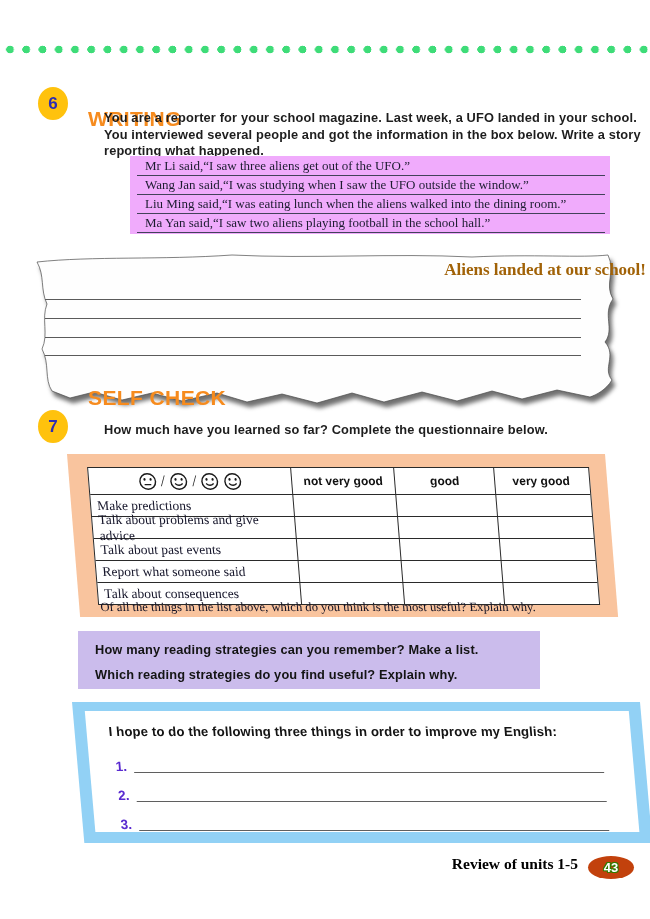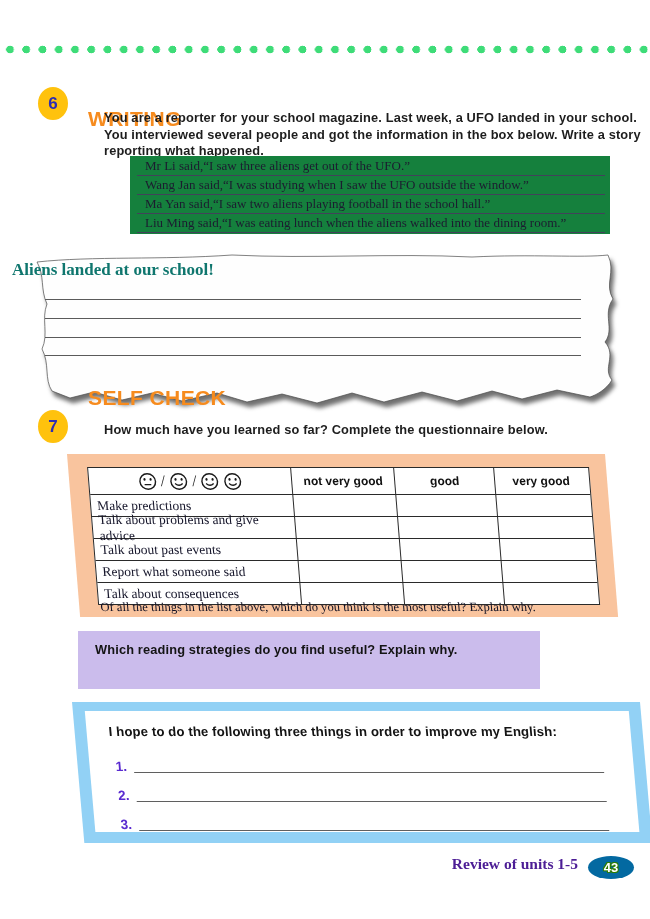--- a/index.html
+++ b/index.html
@@ -19,31 +19,31 @@
   .badge7{left:38px;top:410px;}
   .sec-heading{position:absolute;left:88px;font-size:21px;font-weight:bold;color:#f68b1e;letter-spacing:.4px;}
   .h-writing{top:86px;margin-top:21px;}
   .h-selfcheck{top:386px;}
   .instructions{position:absolute;left:88px;font-size:12.8px;font-weight:bold;color:#1d1d1d;
                 line-height:16.5px;letter-spacing:.15px;margin-left:16px;}
   .instr-writing{top:110px;width:540px;}
   .instr-selfcheck{top:422px;width:545px;}
 
   
-  .quote-box{position:absolute;left:130px;top:156px;width:480px;height:77px;background:#15803d;
+  .quote-box{position:absolute;left:130px;top:156px;width:480px;height:77px;background:#f0abfc;
              padding:1px 0 0 0;}
   .quote-line{height:18px;line-height:18px;margin:0 5px 0 7px;border-bottom:1px solid #42425a;
               font-family:"Liberation Serif",serif;font-size:13px;color:#1c1c30;
               padding-left:8px;white-space:nowrap;overflow:hidden;}
 
   
   .paper-wrap{position:absolute;left:12px;top:244px;width:634px;height:172px;}
   .paper-wrap svg{position:absolute;left:0;top:0;filter:drop-shadow(3px 5px 2px rgba(25,25,25,.62));}
-  .paper-title{position:absolute;left:0;top:16px;width:100%;text-align:left;
-               font-family:"Liberation Serif",serif;font-weight:bold;font-size:17px;color:#0f766e;}
+  .paper-title{position:absolute;left:0;top:16px;width:100%;text-align:right;
+               font-family:"Liberation Serif",serif;font-weight:bold;font-size:17px;color:#a16207;}
   .paper-line{position:absolute;left:33px;width:536px;border-top:1px solid #5a5a5a;height:0;}
 
   
   .orange-box{position:absolute;left:67px;top:454px;width:538px;height:163px;background:#f9c49e;
               transform:skewX(4.6deg);transform-origin:top left;}
   .sc-table{position:absolute;left:19px;top:13px;width:500px;background:#fff;border:1px solid #2a2a2a;}
   .sc-row{display:flex;border-top:1px solid #2a2a2a;}
   .sc-row.header{border-top:none;height:26px;}
   .sc-row.body{height:21px;}
   .cell{box-sizing:border-box;display:flex;align-items:center;}
@@ -70,44 +70,44 @@
             transform:skewX(5deg);transform-origin:top left;}
   .blue-inner{position:absolute;left:12px;right:12px;top:9px;bottom:11px;background:#fff;}
   .improve-title{position:absolute;left:22px;top:13px;width:525px;
                  font-size:13.2px;font-weight:bold;color:#141414;letter-spacing:.1px;}
   .imp-row{position:absolute;left:26px;right:30px;height:17px;display:flex;align-items:flex-end;}
   .imp-num{color:#5a2bd0;font-weight:bold;font-size:13.5px;margin-right:7px;line-height:13px;}
   .imp-line{flex:1;border-bottom:1.5px solid #5f5f5f;height:13px;}
 
   
   .footer-label{position:absolute;right:72px;top:855px;font-family:"Liberation Serif",serif;
-                font-weight:bold;font-size:15.5px;color:#4c1d95;}
+                font-weight:bold;font-size:15.5px;color:#000000;}
   .page-badge{position:absolute;left:588px;top:856px;width:46px;height:23px;border-radius:50%;
-              background:#0369a1;display:flex;align-items:center;justify-content:center;
+              background:#c2410c;display:flex;align-items:center;justify-content:center;
               color:#ffffff;font-weight:bold;font-size:13px;
               text-shadow:1px 1px 0 #2f7d00,-1px 1px 0 #2f7d00,1px -1px 0 #2f7d00,-1px -1px 0 #2f7d00;}
 </style>
 </head>
 <body>
 
 <div class="page">
 
   <div class="dots"></div>
 
   <div class="badge badge6">
     <span>6</span>
   </div>
   <div class="sec-heading h-writing">WRITING</div>
   <div class="instructions instr-writing">You are a reporter for your school magazine. Last week, a UFO landed in your school. You interviewed several people and got the information in the box below. Write a story reporting what happened.</div>
 
   <div class="quote-box">
     <div class="quote-line">Mr Li said,“I saw three aliens get out of the UFO.”</div>
     <div class="quote-line">Wang Jan said,“I was studying when I saw the UFO outside the window.”</div>
+    <div class="quote-line">Liu Ming said,“I was eating lunch when the aliens walked into the dining room.”</div>
     <div class="quote-line">Ma Yan said,“I saw two aliens playing football in the school hall.”</div>
-    <div class="quote-line">Liu Ming said,“I was eating lunch when the aliens walked into the dining room.”</div>
   </div>
 
   <div class="paper-wrap">
     <svg width="634" height="172" viewBox="0 0 634 172">
       <path fill="#fefefe" stroke="#4a4a4a" stroke-width="0.7" d="
         M25,18 C80,12 150,16 220,11 C300,15 380,9 460,13 C520,10 570,14 596,11
         C604,28 592,40 601,55 C590,70 603,85 593,98 C605,112 590,124 600,136
         C594,146 584,151 578,153
         L545,146 L510,155 L480,147 L445,157 L410,148 L372,158 L340,149 L305,159
         L270,150 L235,158 L205,149 L170,157 L140,149 L110,156 L82,148 L58,154 L40,147
@@ -190,20 +190,21 @@
         <div class="cell c0">Talk about consequences</div>
         <div class="cell c1"></div>
         <div class="cell c2"></div>
         <div class="cell c3"></div>
       </div>
     </div>
     <div class="sc-question">Of all the things in the list above, which do you think is the most useful? Explain why.</div>
   </div>
 
   <div class="strategy-box">
+    <div class="strategy-line">How many reading strategies can you remember? Make a list.</div>
     <div class="strategy-line">Which reading strategies do you find useful? Explain why.</div>
   </div>
 
   <div class="blue-box">
     <div class="blue-inner">
       <div class="improve-title">I hope to do the following three things in order to improve my English:</div>
       <div class="imp-row" style="top:45px">
         <span class="imp-num">1.</span>
         <span class="imp-line"></span>
       </div>

